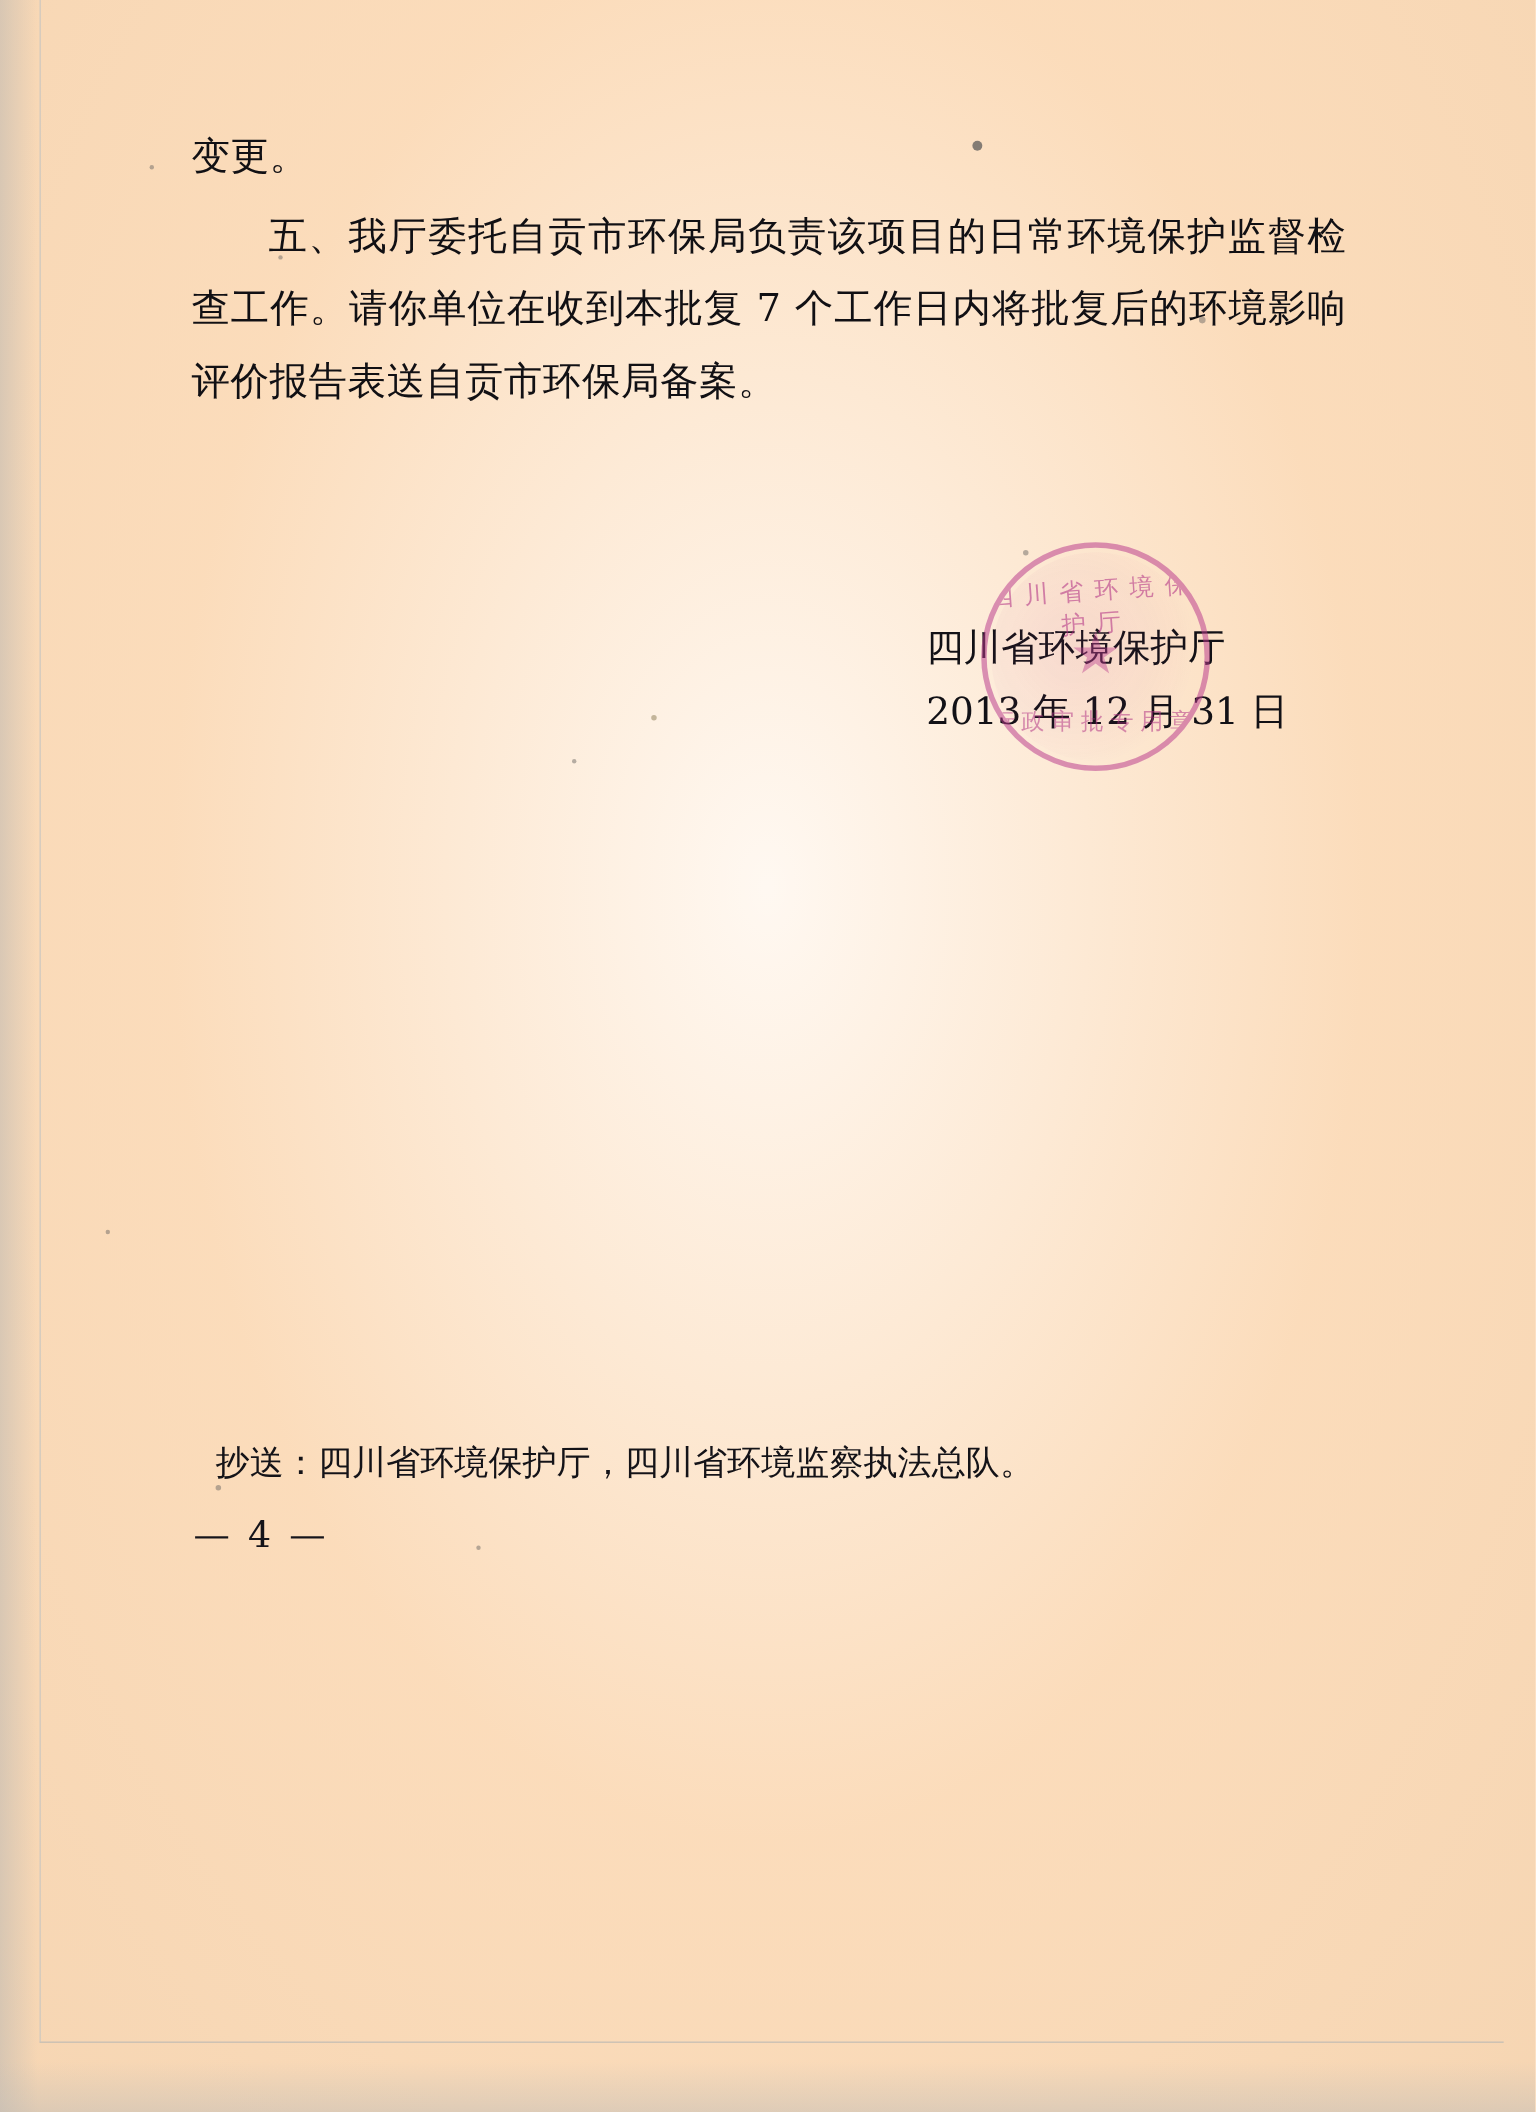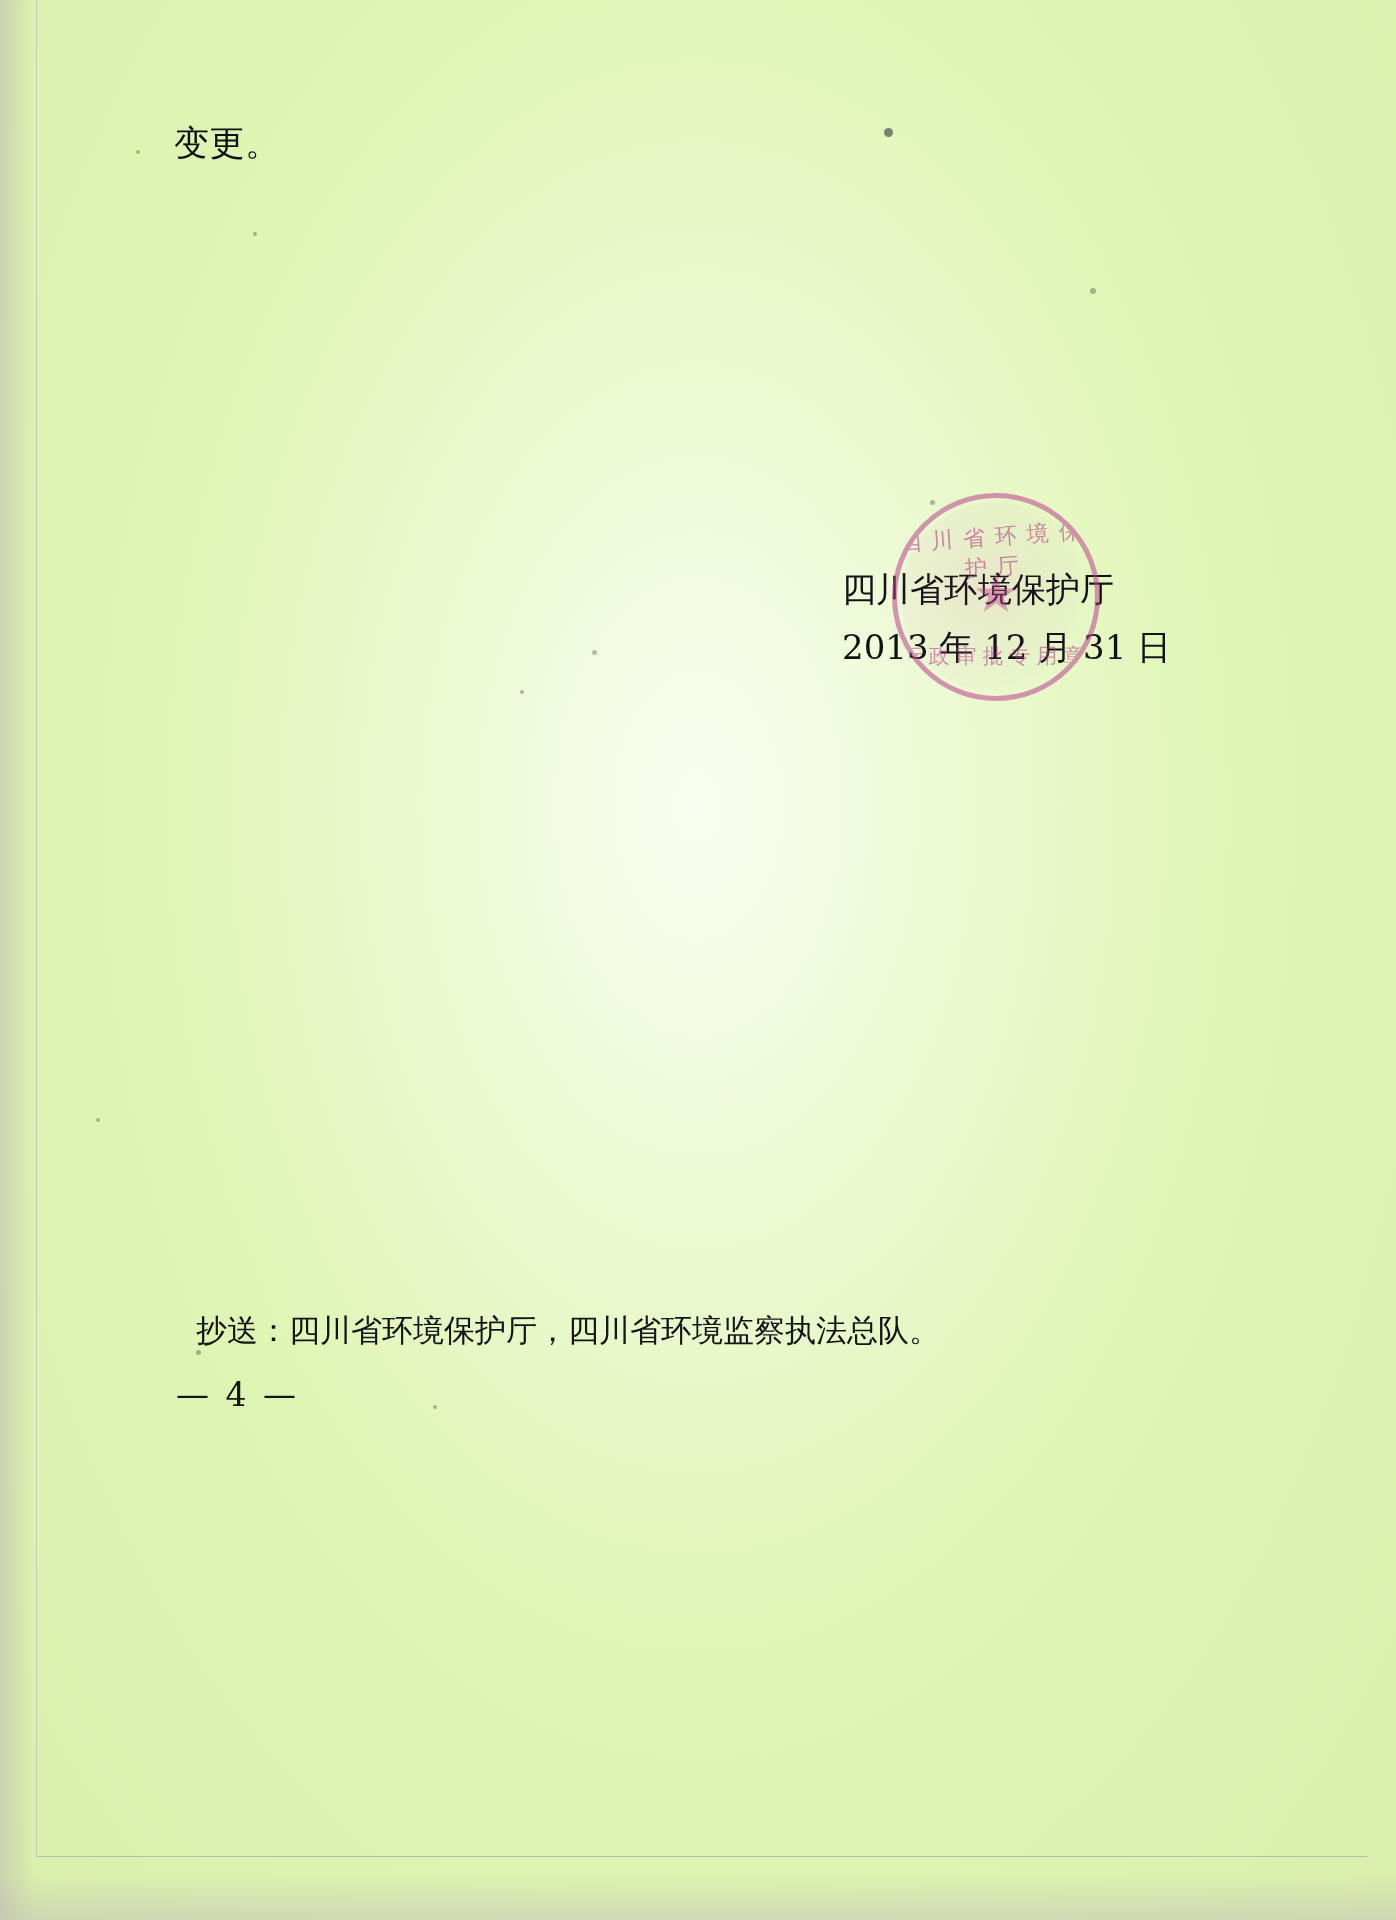--- a/index.html
+++ b/index.html
@@ -7,21 +7,21 @@
     padding: 0;
     background: #ffffff;
   }
   body {
     font-family: "DejaVu Serif", "Liberation Serif", serif;
   }
   .page {
     position: relative;
     width: 1396px;
     height: 1920px;
-    background: #bef264;
+    background: #fdba74;
     overflow: hidden;
   }
   
   .scan-tint {
     position: absolute;
     inset: 0;
     background:
       radial-gradient(ellipse at 50% 42%, rgba(255,255,255,0.9) 0%, rgba(250,248,245,0.55) 55%, rgba(240,236,230,0.55) 100%);
     pointer-events: none;
   }
@@ -178,20 +178,21 @@
 
 <div class="page">
 
   <div class="scan-tint"></div>
   <div class="scan-edge-left"></div>
   <div class="scan-edge-bottom"></div>
   <div class="page-border"></div>
 
   <div class="content">
     <p class="body-text para first">变更。</p>
+    <p class="body-text para indent">五、我厅委托自贡市环保局负责该项目的日常环境保护监督检查工作。请你单位在收到本批复 7 个工作日内将批复后的环境影响评价报告表送自贡市环保局备案。</p>
 
     <div class="signature-block">
       <div class="sig-line">四川省环境保护厅</div>
       <div class="sig-line">2013 年 12 月 31 日</div>
     </div>
 
     <div class="seal">
       <div class="seal-inner">
         <div class="seal-smudge"></div>
         <div class="seal-text-top">四川省环境保护厅</div>

